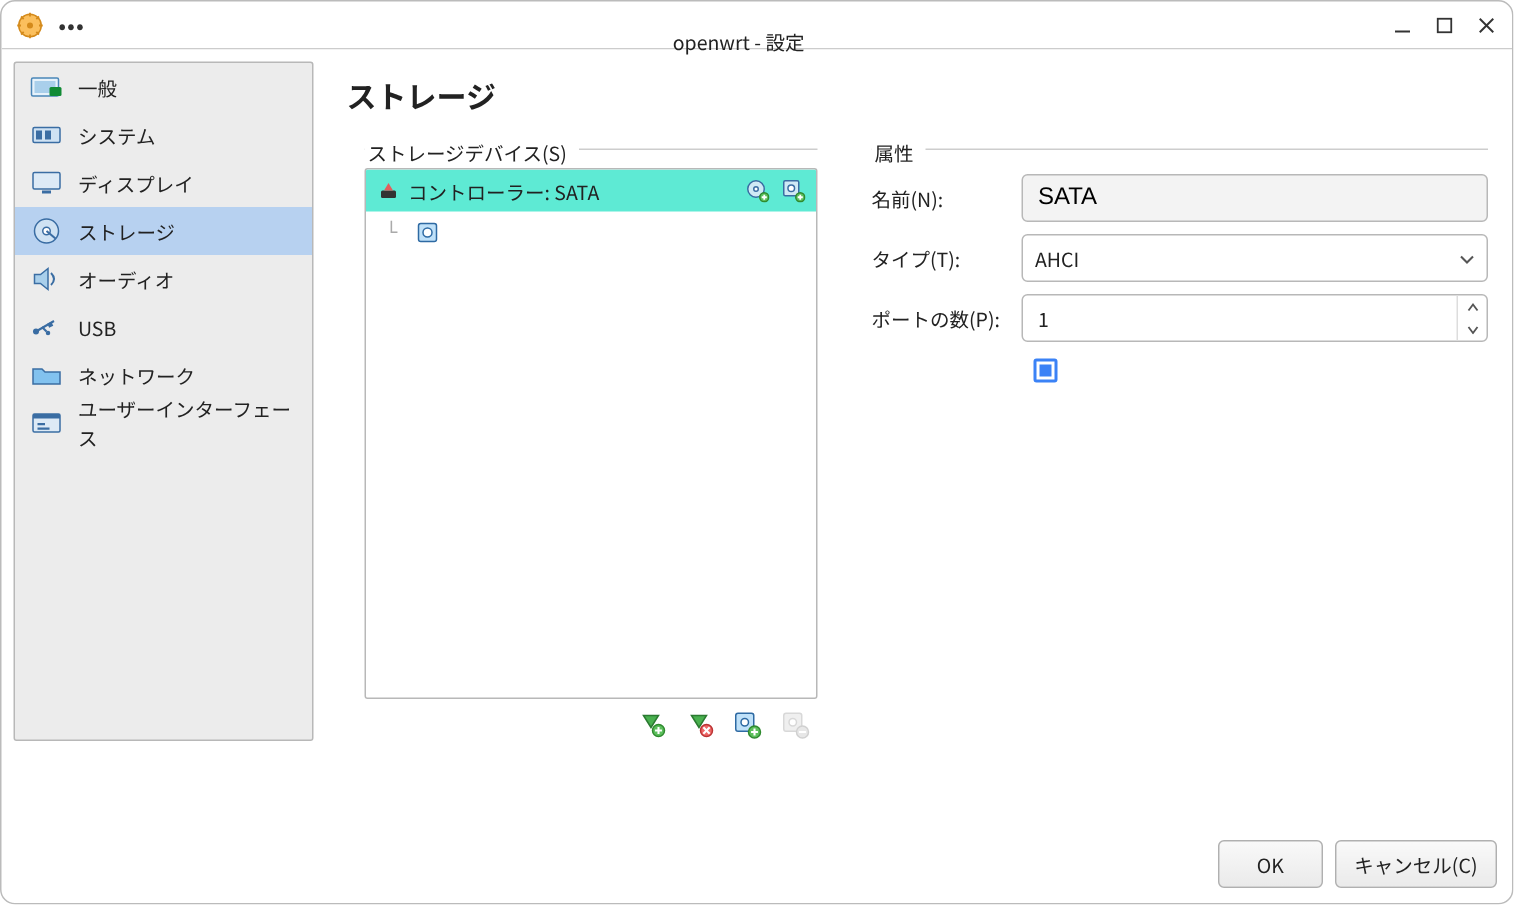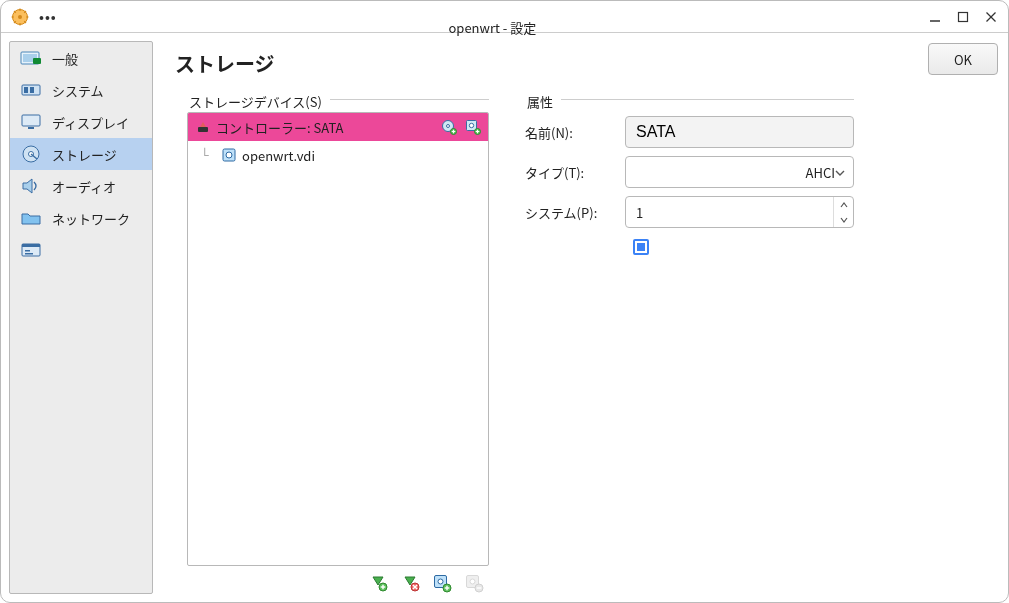--- a/index.html
+++ b/index.html
@@ -6,64 +6,64 @@
   html, body { margin:0; padding:0; font-family: "Noto Sans CJK JP","Segoe UI",Arial,sans-serif; font-size:13px; color:#222; background:#fff; }
   .window { width:1009px; height:603px; border:1px solid #bbb; border-radius:10px; overflow:hidden; display:flex; flex-direction:column; background:#fff; position:relative; }
   
   .titlebar { height:32px; display:flex; align-items:center; padding:0 10px; border-bottom:1px solid #ccc; border-radius:10px 10px 0 0; }
   .titlebar .app-icon { width:18px; height:18px; margin-right:6px; display:flex; align-items:center; justify-content:center; }
   .titlebar .dots { font-weight:bold; letter-spacing:1px; margin-left:4px; color:#333; }
   .titlebar .title-text { flex:1; text-align:center; font-size:13px; color:#222;margin-top:22px; }
   .titlebar .win-controls { display:flex; gap:14px; align-items:center; }
   .win-btn { width:14px; height:14px; display:flex; align-items:center; justify-content:center; cursor:default; }
   
-  .client { flex:1; display:flex; flex-direction:row; overflow:hidden;gap:48px; }
+  .client { flex:1; display:flex; flex-direction:column; overflow:hidden;gap:48px; }
   .main-area { flex:1; display:flex; overflow:hidden; padding:8px; gap:8px; }
   
   .sidebar { width:200px; border:1px solid #b8b8b8; border-radius:2px; background:#ececec; overflow:auto; }
   .sidebar-item { height:32px; display:flex; align-items:center; padding:0 10px; gap:10px; cursor:default; }
   .sidebar-item.selected { background:#b7d1f0; }
   .side-icon { width:22px; height:20px; display:flex; align-items:center; justify-content:center; }
   
   .content { flex:1; display:flex; flex-direction:column; padding:4px 8px 0 8px; }
   .page-title { font-size:20px; font-weight:bold; margin:4px 0 14px 6px; }
   .columns { flex:1; display:flex; gap:18px; overflow:hidden; }
   .left-col { width:320px; display:flex; flex-direction:column; }
   .right-col { flex:1; display:flex; flex-direction:column; }
   
   .group { position:relative; flex:1; display:flex; flex-direction:column; margin-top:0;padding-left:18px; }
   .group-line { position:relative; height:14px; }
   .group-line::before { content:""; position:absolute; left:0; right:0; top:7px; border-top:1px solid #cdcdcd; }
   .group-title { position:absolute; left:0; top:0; background:#fff; padding:0 8px 0 2px; font-size:13px; color:#222; }
   .tree-pane { flex:1; border:1px solid #b8b8b8; border-radius:2px; background:#fff; margin-top:6px; display:flex; flex-direction:column; overflow:hidden; }
   .tree { flex:1; overflow:auto; }
   .tree-row { display:flex; align-items:center; height:28px; padding:0 6px; gap:4px; }
-  .tree-row.selected { background:#ec4899;align-items:center; }
+  .tree-row.selected { background:#5eead4;align-items:center; }
   .tree-indent { width:22px; display:flex; justify-content:center; color:#aaa; font-family:monospace; }
   .tree-icon { width:18px; height:18px; display:flex; align-items:center; justify-content:center; }
   .tree-label { flex:1; white-space:nowrap; overflow:hidden; text-overflow:ellipsis; }
   .tree-row .mini-btn { width:18px; height:18px; display:flex; align-items:center; justify-content:center; margin-left:2px; }
   .tree-toolbar { display:flex; justify-content:flex-end; gap:10px; padding:6px 4px 0 4px; }
   .tb-btn { width:22px; height:22px; display:flex; align-items:center; justify-content:center; }
   
   .form { margin-top:6px; }
   .form-row { display:flex; align-items:center; height:40px; }
   .form-label { width:100px; text-align:left; padding-right:8px; white-space:nowrap; }
   .text-input { flex:1; height:32px; border:1px solid #b8b8b8; border-radius:4px; background:#f3f3f3; padding:0 10px; font-size:16px; }
-  .select-input { flex:1; height:32px; border:1px solid #b8b8b8; border-radius:4px; background:#fff; padding:0 8px; display:flex; align-items:center; justify-content:flex-end; }
+  .select-input { flex:1; height:32px; border:1px solid #b8b8b8; border-radius:4px; background:#fff; padding:0 8px; display:flex; align-items:center; justify-content:space-between; }
   .spinner { flex:1; height:32px; border:1px solid #b8b8b8; border-radius:4px; background:#fff; display:flex; align-items:center; }
   .spinner-value { flex:1; padding:0 10px; }
   .spinner-btns { width:20px; display:flex; flex-direction:column; border-left:1px solid #ddd; height:100%; }
   .spin-btn { flex:1; display:flex; align-items:center; justify-content:center; font-size:8px; color:#666; }
   .check-row { display:flex; align-items:center; padding-left:108px; height:30px; gap:6px; }
   .checkbox { width:16px; height:16px; border:2px solid #3b82f6; border-radius:2px; background:#fff; position:relative; display:flex; align-items:center; justify-content:center; }
   .checkbox.checked .tick { width:8px; height:8px; background:#3b82f6; }
   .underlined { text-decoration: underline dotted #3b82f6; text-underline-offset:4px; }
   
-  .footer { display:flex; gap:8px; padding:10px 10px 10px 10px; }
+  .footer { display:flex; justify-content:flex-end; gap:8px; padding:10px 10px 10px 10px;margin-left:11px; }
   .push-btn { min-width:70px; height:32px; border:1px solid #b0b0b0; border-radius:4px; background:linear-gradient(#f9f9f9,#eaeaea); display:flex; align-items:center; justify-content:center; padding:0 12px; cursor:default; }
 </style>
 </head>
 <body>
 
 <div class="window">
 
   <div class="titlebar">
     <span class="app-icon">
       <svg width="18" height="18" viewBox="0 0 18 18">
@@ -151,34 +151,47 @@
             <svg width="22" height="18" viewBox="0 0 22 18">
                 <path d="M3 6 H7 L12 2 V16 L7 12 H3 Z" fill="#a9cfeb" stroke="#3a6da3"></path>
                 <path d="M14 5 Q18 9 14 13" fill="none" stroke="#3a6da3" stroke-width="1.3"></path>
               </svg>
           </span>
           <span>オーディオ</span>
         </div>
         <div class="sidebar-item">
           <span class="side-icon">
             <svg width="22" height="18" viewBox="0 0 22 18">
+                <circle cx="4" cy="12" r="2" fill="#3a6da3"></circle>
+                <path d="M4 12 L16 5" stroke="#3a6da3" stroke-width="1.4"></path>
+                <rect x="12" y="6" width="3" height="3" fill="#3a6da3" transform="rotate(-25 13.5 7.5)"></rect>
+                <path d="M8 9 L11 12" stroke="#3a6da3" stroke-width="1.4"></path>
+                <circle cx="12" cy="13" r="1.5" fill="#3a6da3"></circle>
+              </svg>
+          </span>
+          <span>USB</span>
+        </div>
+        <div class="sidebar-item">
+          <span class="side-icon">
+            <svg width="22" height="18" viewBox="0 0 22 18">
                 <path d="M2 5 L8 5 L10 7 L20 7 L20 15 L2 15 Z" fill="#82c2ef" stroke="#3a6da3"></path>
               </svg>
           </span>
           <span>ネットワーク</span>
         </div>
         <div class="sidebar-item">
           <span class="side-icon">
             <svg width="22" height="18" viewBox="0 0 22 18">
                 <rect x="2" y="3" width="18" height="12" rx="1" fill="#ddeaf6" stroke="#3a6da3"></rect>
                 <rect x="2" y="3" width="18" height="3" fill="#3a6da3"></rect>
                 <rect x="5" y="9" width="5" height="1.5" fill="#3a6da3"></rect>
                 <rect x="5" y="12" width="8" height="1.5" fill="#3a6da3"></rect>
               </svg>
           </span>
+          <span>ユーザーインターフェース</span>
         </div>
       </div>
 
       <div class="content">
         <div class="page-title">ストレージ</div>
 
         <div class="columns">
 
           <div class="left-col">
             <div class="group">
@@ -215,21 +228,20 @@
                     </span>
                   </div>
                   <div class="tree-row">
                     <span class="tree-indent">└</span>
                     <span class="tree-icon">
                       <svg width="16" height="16" viewBox="0 0 16 16">
                           <rect x="2" y="2" width="12" height="12" rx="1.5" fill="#bfe1f9" stroke="#2e6aa3"></rect>
                           <circle cx="8" cy="8" r="3" fill="#fff" stroke="#2e6aa3"></circle>
                         </svg>
                     </span>
-                    <span class="tree-label">openwrt.vdi</span>
                   </div>
                 </div>
               </div>
               <div class="tree-toolbar">
                 <span class="tb-btn">
                   <svg width="20" height="20" viewBox="0 0 20 20">
                       <path d="M5 4 L10 12 L15 4 Z" fill="#49b04f" stroke="#2b7a31"></path>
                       <circle cx="15" cy="14" r="4" fill="#5cbf5c" stroke="#2f8a2f"></circle>
                       <line x1="15" y1="11.7" x2="15" y2="16.3" stroke="#fff" stroke-width="1.4"></line>
                       <line x1="12.7" y1="14" x2="17.3" y2="14" stroke="#fff" stroke-width="1.4"></line>
@@ -279,21 +291,21 @@
                   <div class="select-input">
                     <span>AHCI</span>
                     <span>
                       <svg width="10" height="10" viewBox="0 0 10 10">
                           <path d="M1 3 L5 7 L9 3" fill="none" stroke="#555" stroke-width="1.4"></path>
                         </svg>
                     </span>
                   </div>
                 </div>
                 <div class="form-row">
-                  <span class="form-label">システム(P):</span>
+                  <span class="form-label">ポートの数(P):</span>
                   <div class="spinner">
                     <span class="spinner-value">1</span>
                     <div class="spinner-btns">
                       <span class="spin-btn">
                         <svg width="8" height="6" viewBox="0 0 8 6">
                             <path d="M1 5 L4 1 L7 5" fill="none" stroke="#555" stroke-width="1.2"></path>
                           </svg>
                       </span>
                       <span class="spin-btn">
                         <svg width="8" height="6" viewBox="0 0 8 6">
@@ -313,15 +325,18 @@
           </div>
         </div>
 
       </div>
     </div>
 
     <div class="footer">
       <div class="push-btn">
           <span>OK</span>
         </div>
+      <div class="push-btn">
+          <span>キャンセル(C)</span>
+        </div>
     </div>
   </div>
 </div>
 
 </body></html>

